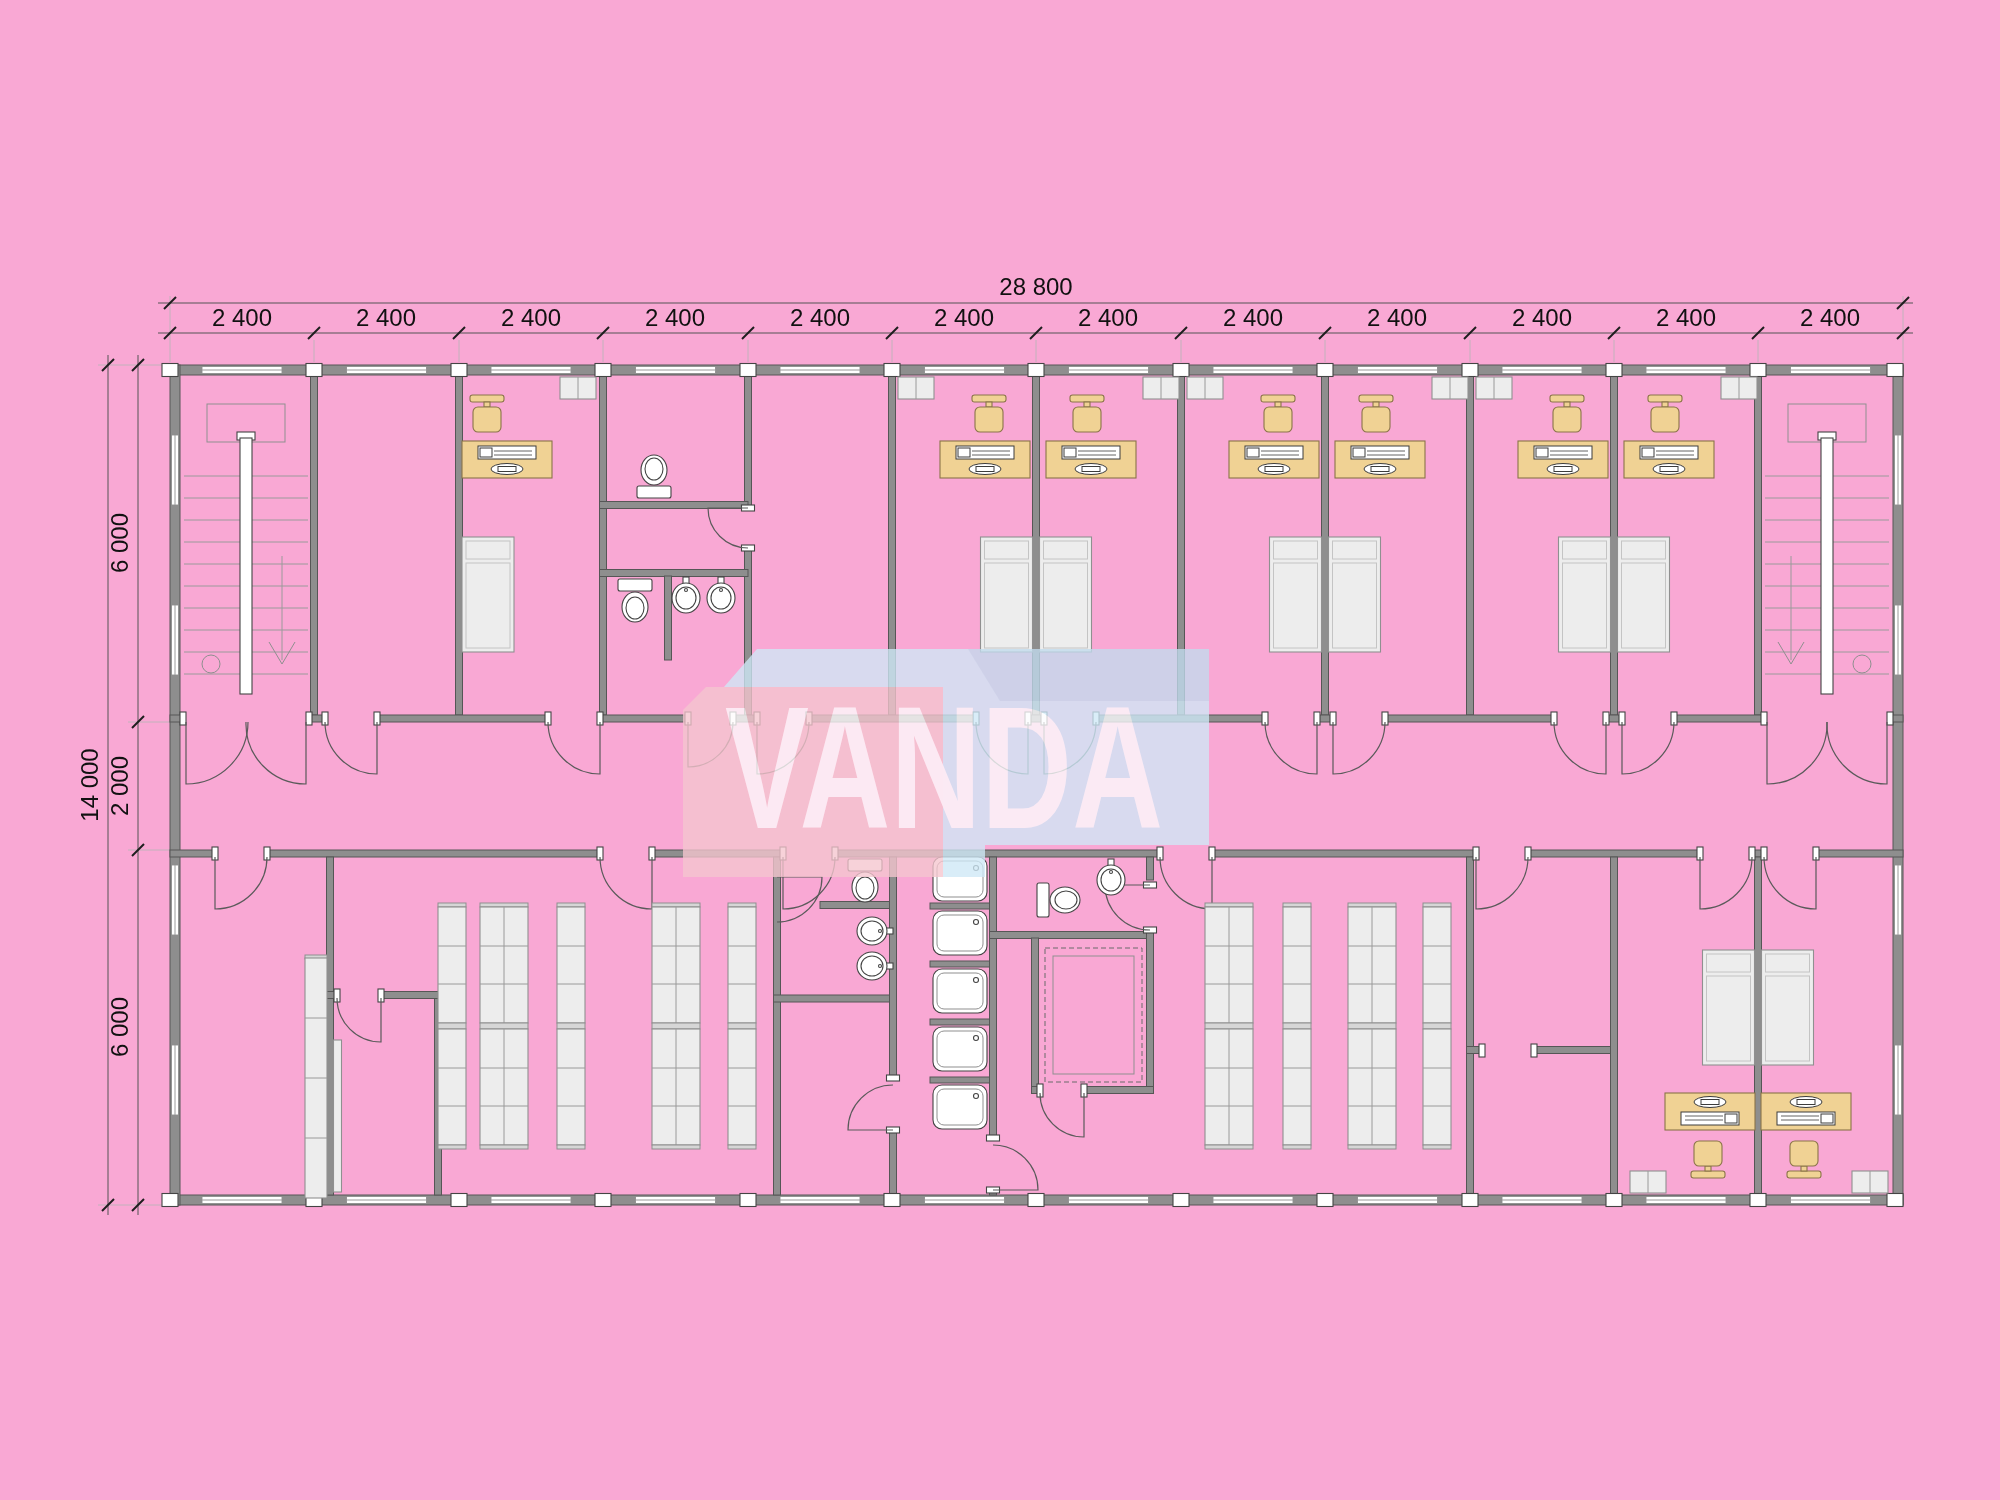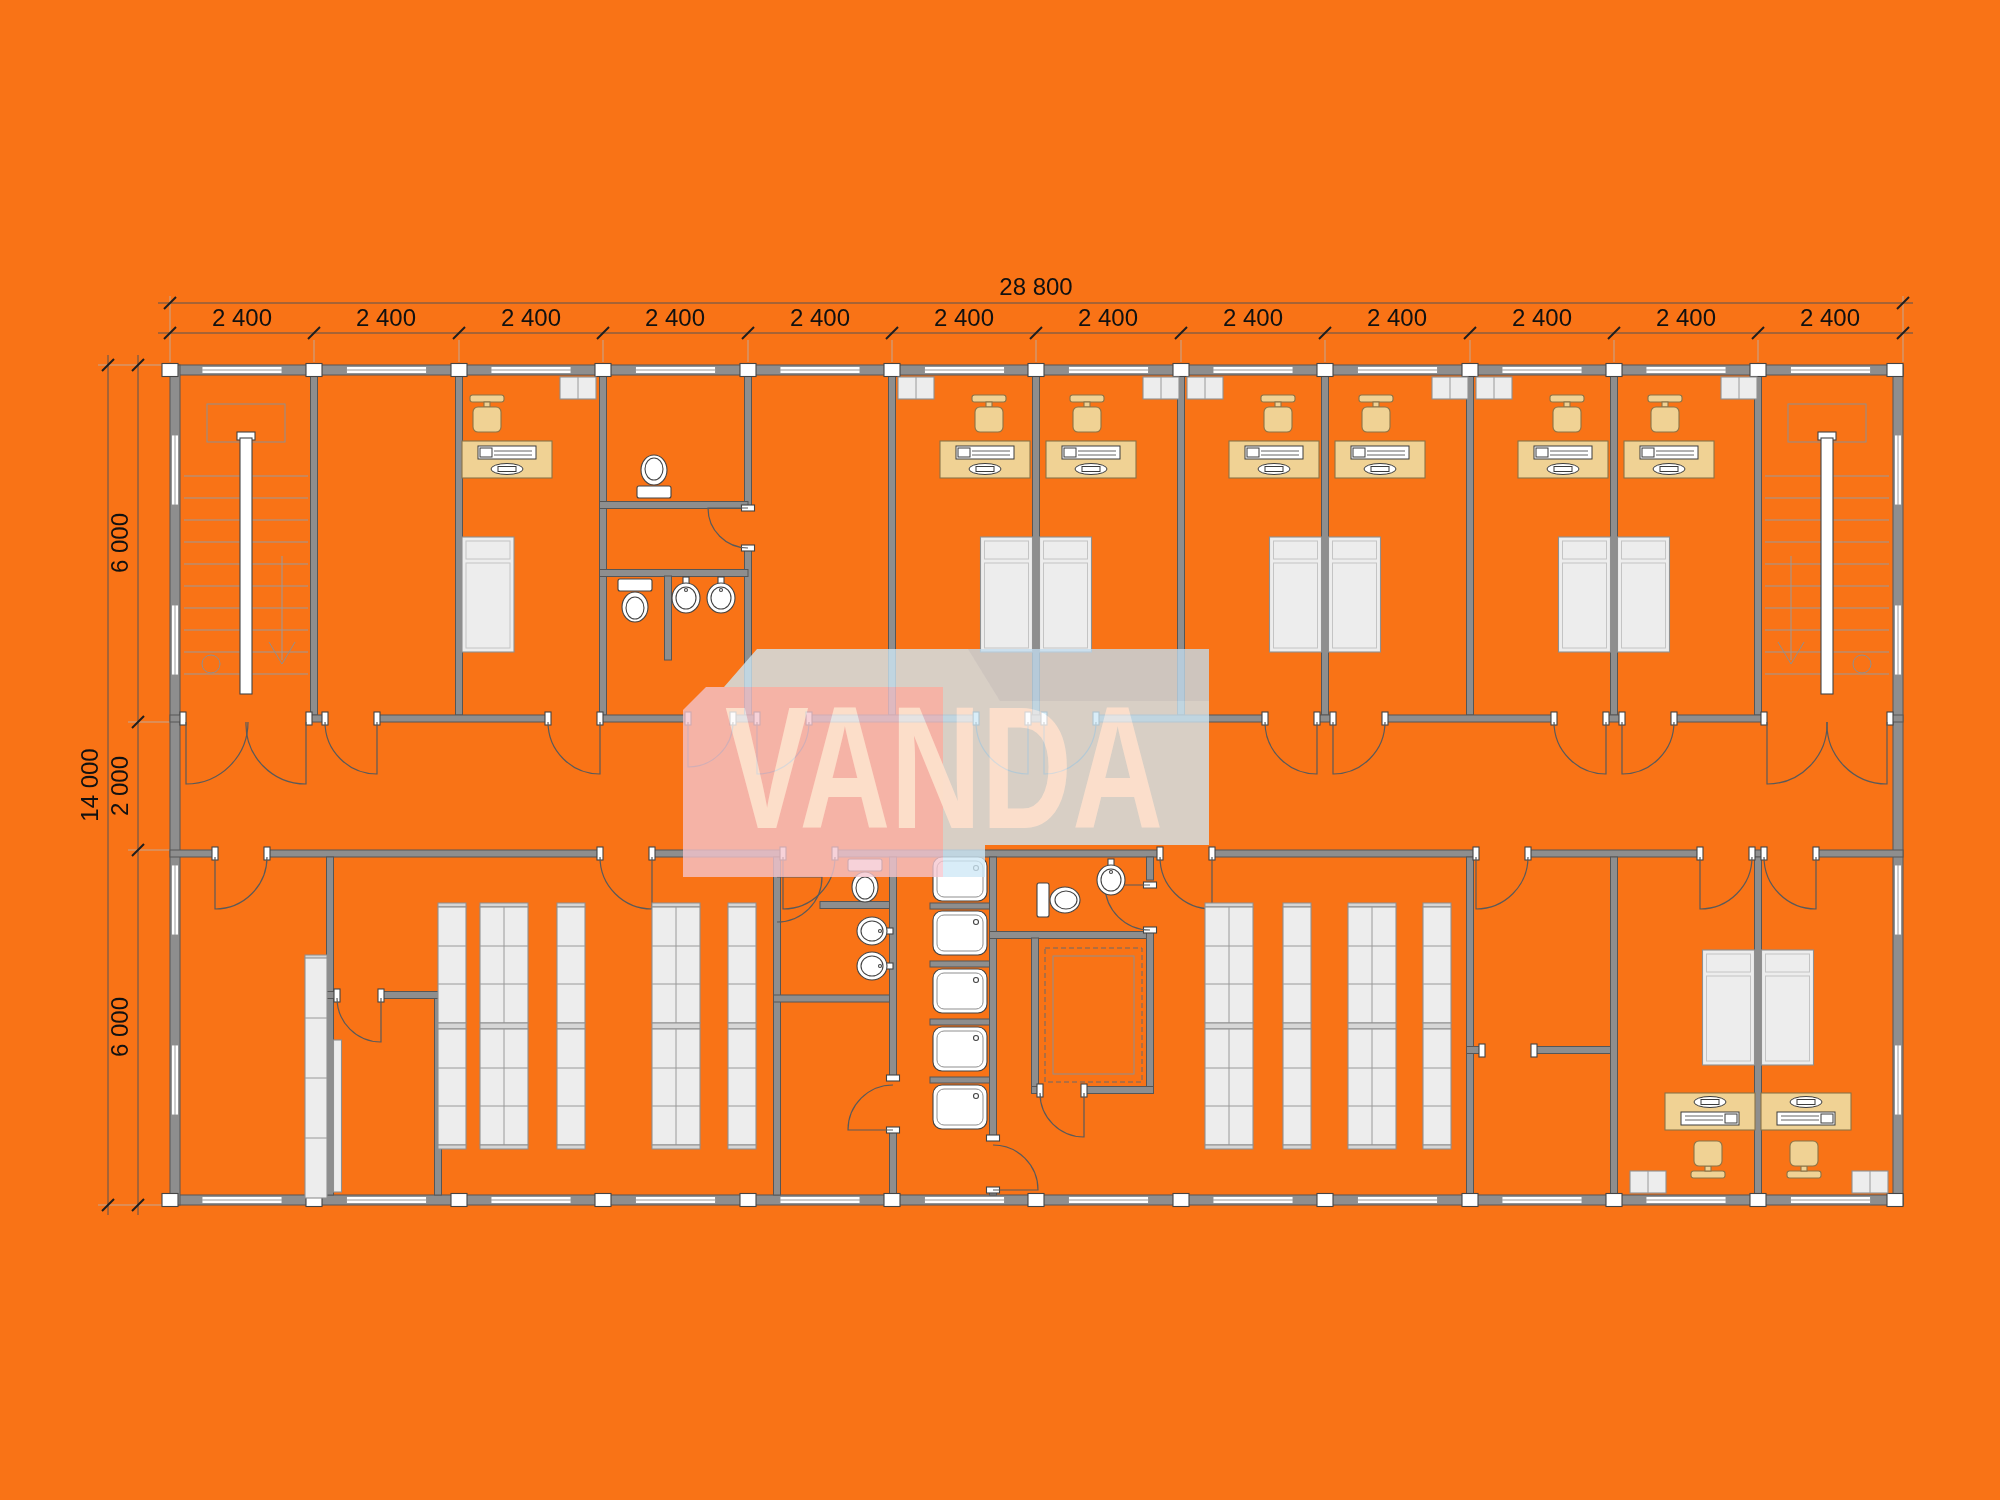--- a/index.html
+++ b/index.html
@@ -1,16 +1,16 @@
 <!DOCTYPE html>
 <html><head>
 <meta charset="utf-8">
 <style>
   html,body{margin:0;padding:0;background:#fff;}
-  .page{position:relative;width:2000px;height:1500px;background:#f97316;overflow:hidden;
+  .page{position:relative;width:2000px;height:1500px;background:#f9a8d4;overflow:hidden;
         font-family:"Liberation Sans",sans-serif;}
   svg{position:absolute;left:0;top:0;}
   .w    {fill:#8e8e8e;stroke:#565656;stroke-width:1;}
   .fix  {fill:#ffffff;stroke:#444444;stroke-width:1.1;}
   .fixn {fill:none;stroke:#444444;stroke-width:1.1;}
   .fixn2{fill:none;stroke:#8f8f8f;stroke-width:1;}
   .gfix {fill:#ededed;stroke:#909090;stroke-width:1.1;}
   .gfix2{fill:none;stroke:#c4c4c4;stroke-width:1;}
   .cap  {fill:#d6d6d6;stroke:#8f8f8f;stroke-width:1;}
   .wood {fill:#f0d294;stroke:#8a7448;stroke-width:1.1;}

